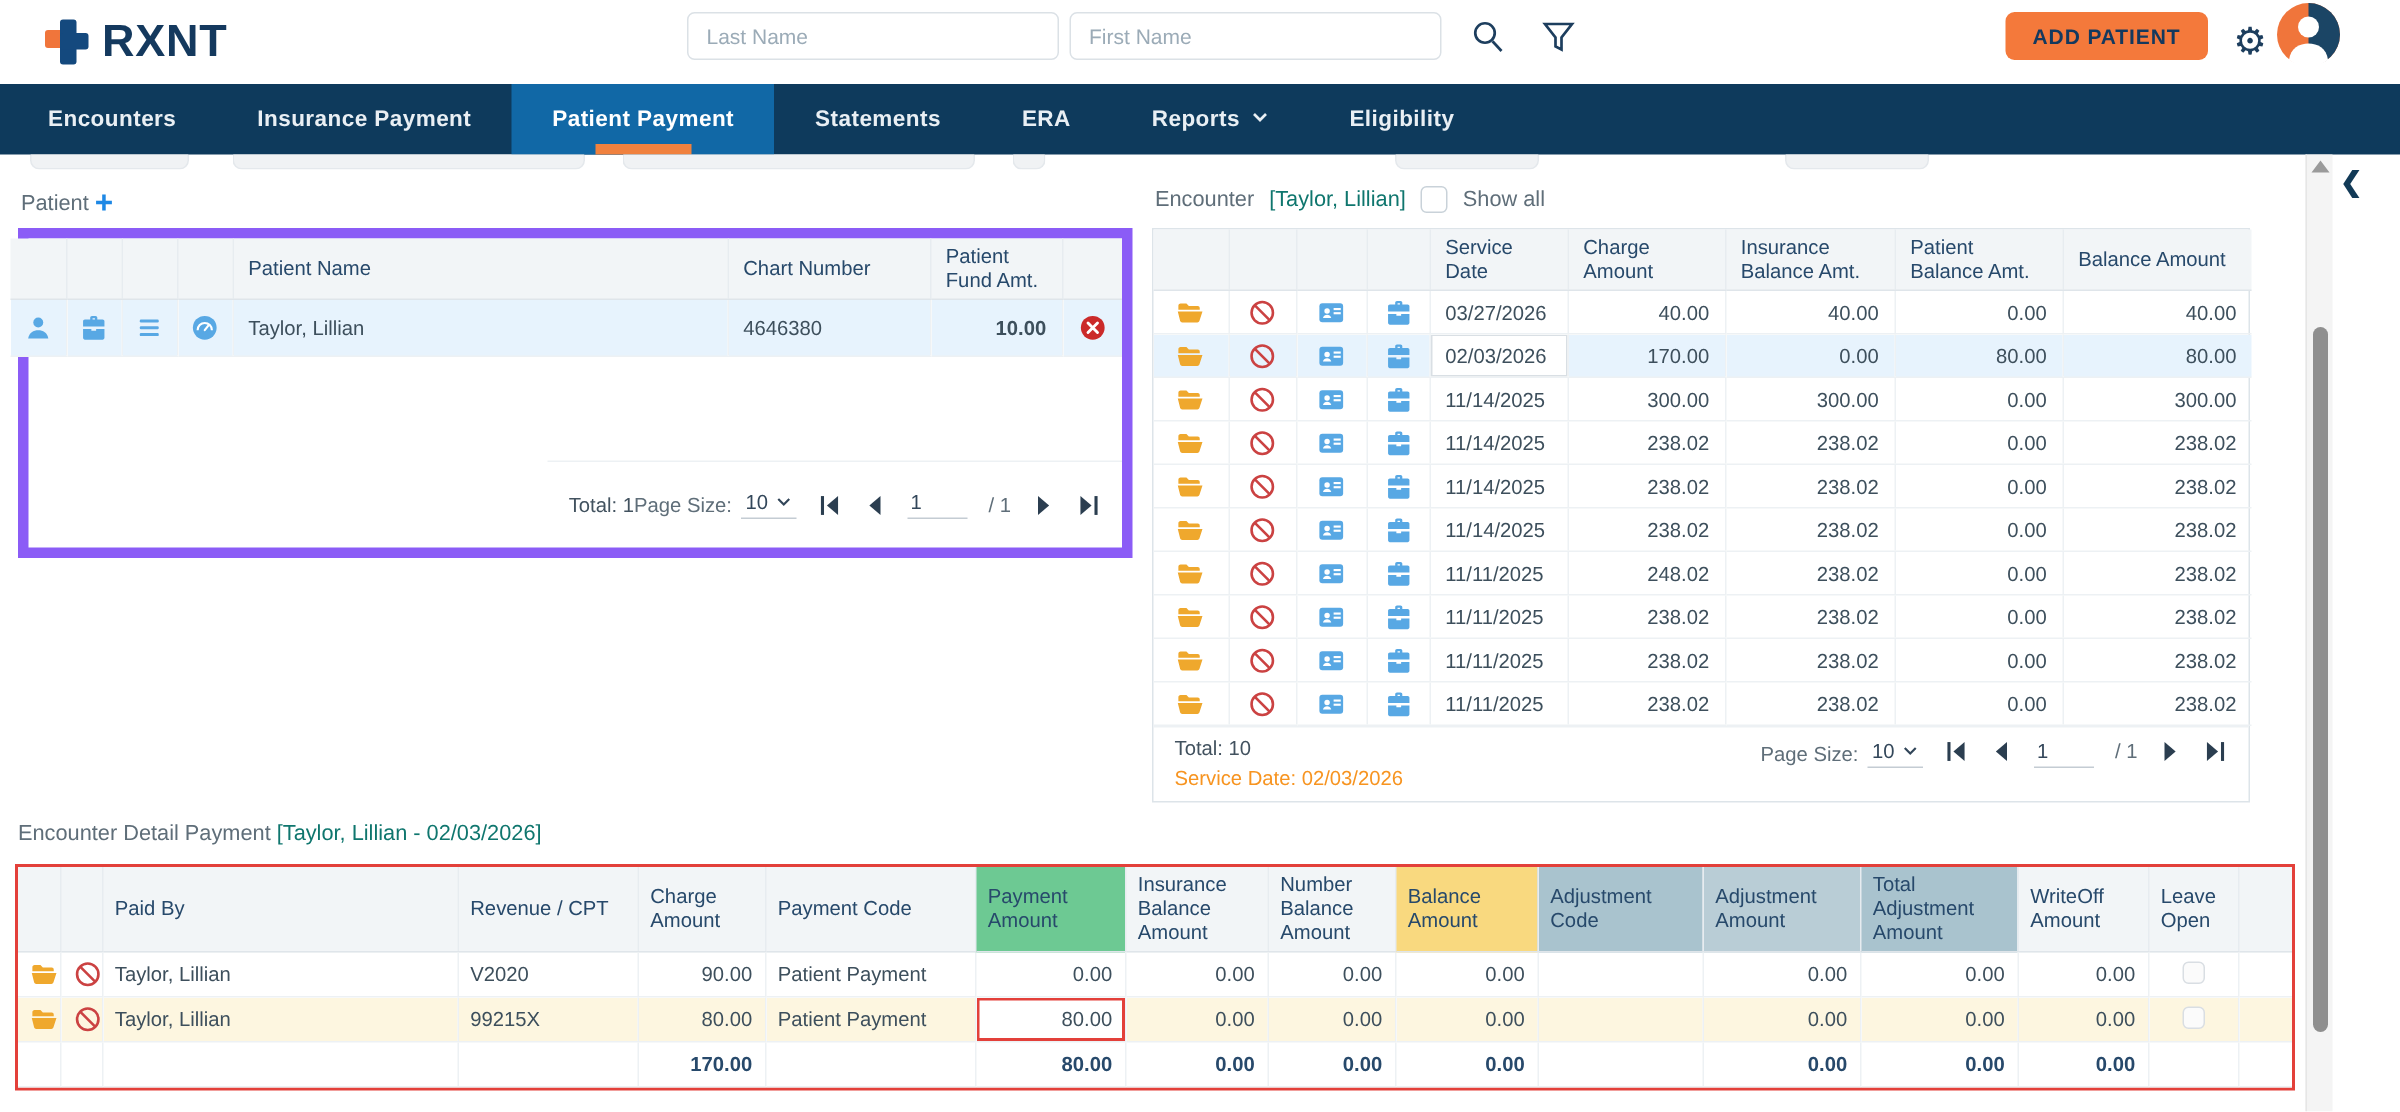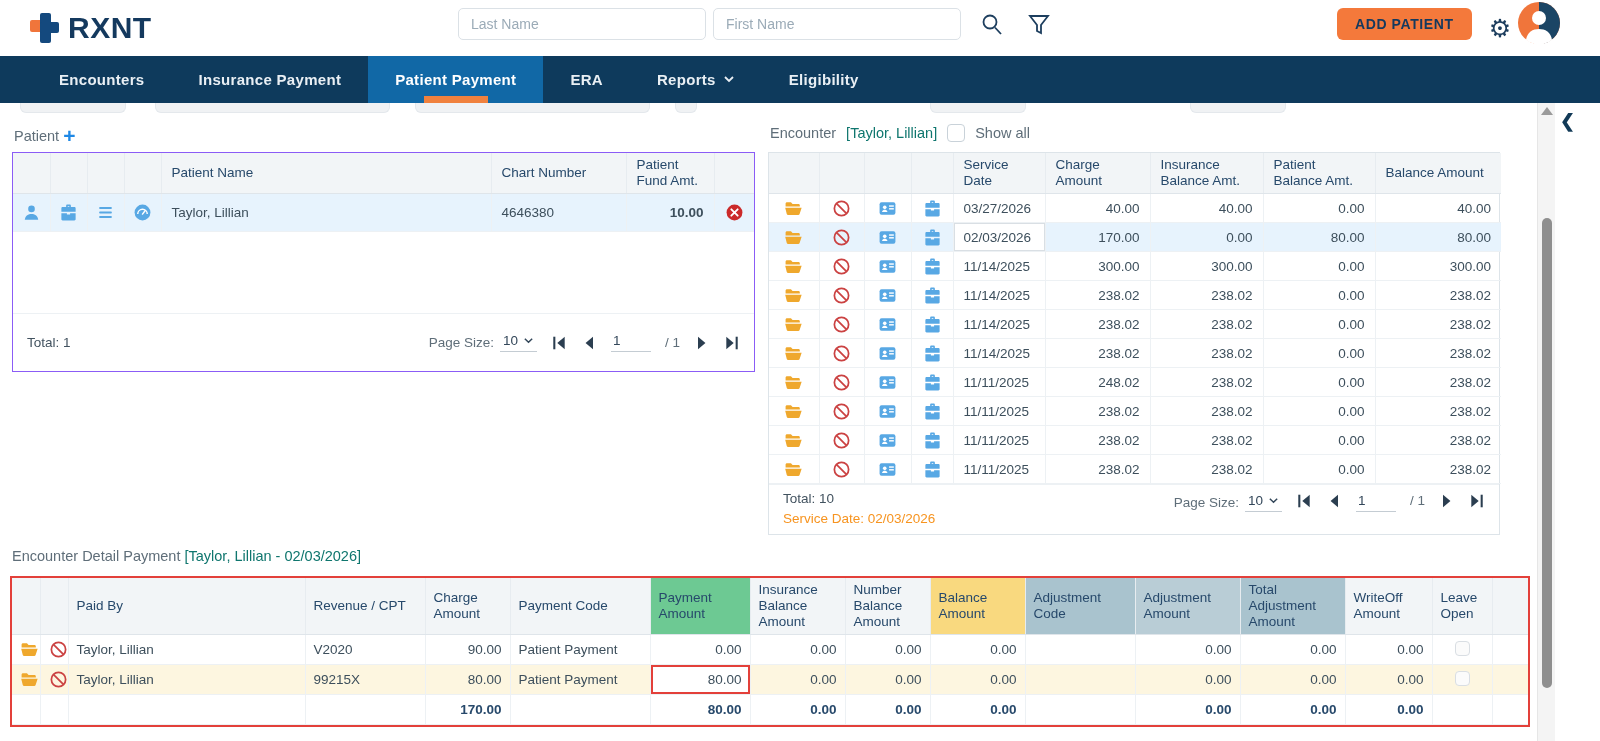--- a/index.html
+++ b/index.html
@@ -23,21 +23,21 @@
   #filterIcon { left:1027px; }
   .add-patient { position:absolute; left:1337px; top:8px; height:32px; padding:0 18px;
     background:#F4793B; border:none; border-radius:6px; color:#14395E; font-weight:bold;
     font-size:14px; letter-spacing:.6px; cursor:pointer; font-family:"Liberation Sans",sans-serif; }
   #gearIcon { position:absolute; left:1486px; top:9px; font-size:25px; line-height:38px;
     color:#1d3e5e; cursor:pointer; width:28px; height:38px; text-align:center; }
   #avatar { position:absolute; left:1518px; top:2px; width:42px; height:42px; cursor:pointer; }
 
   
   .navbar { position:absolute; left:0; top:56px; width:1600px; height:47px; background:#0E3A5C;
-    display:flex; align-items:stretch; padding-left:32px; }
+    display:flex; align-items:stretch; padding-left:5px; }
   .nav-item { position:relative; display:flex; align-items:center; gap:7px; padding:0 27px;
     color:#e9eff4; font-size:15px; font-weight:bold; letter-spacing:.3px; cursor:pointer; }
   .nav-item.active { background:#1168A6; color:#fff; }
   .nav-item.active::after { content:""; position:absolute; left:50%; bottom:0; width:64px;
     height:7px; background:#F0813E; transform:translateX(-50%); }
   .nav-caret svg { width:12px; height:12px; }
 
   
   .cutoff { position:absolute; top:103px; height:10px; background:#f0f2f4;
     border:1px solid #e4e8ec; border-top:none; border-radius:0 0 6px 6px; }
@@ -52,21 +52,21 @@
   td { padding:4px 10px; border-left:1px solid #edf1f4; border-bottom:1px solid #edf1f4;
     color:#3d4f5c; vertical-align:middle; white-space:nowrap; overflow:hidden; }
   th:first-child, td:first-child { border-left:none; }
   .tr { text-align:right; } .tl { text-align:left; }
   .icon-cell { text-align:center; padding:2px 4px; }
   .icon-cell svg { width:19px; height:19px; vertical-align:middle; }
   .ic-blue { color:#58A8E4; } .ic-folder { color:#EFA82D; } .ic-red { color:#CB4242; }
 
   
   .patient-panel { position:absolute; left:12px; top:152px; width:743px; height:220px;
-    border:1px solid #8b5cf6; background:#fff; display:flex; flex-direction:column; }
+    border:7px solid #8b5cf6; background:#fff; display:flex; flex-direction:column;align-items:flex-end; }
   .patient-panel thead th { height:38px; }
   .patient-panel tbody td { height:38px; background:#e7f3fd; }
   .fund-cell { display:flex; align-items:center; justify-content:flex-end; gap:6px;font-weight:bold; }
 
   .panel-footer { margin-top:auto; border-top:1px solid #edf1f4; height:58px; display:flex;
     align-items:center; padding:0 14px; font-size:13.5px; color:#42525f; }
   .pager { margin-left:auto; display:flex; align-items:center; gap:14px; color:#5f6e79; }
   .psize { display:flex; align-items:center; gap:6px; }
   .psize-sel { display:flex; align-items:center; gap:5px; border-bottom:1px solid #c4ccd3;
     padding:0 3px 3px; color:#33475a; cursor:pointer; }
@@ -157,20 +157,23 @@
 
 <div class="navbar" id="mainNav">
     <div class="nav-item">
       <span>Encounters</span>
     </div>
     <div class="nav-item">
       <span>Insurance Payment</span>
     </div>
     <div class="nav-item active">
       <span>Patient Payment</span>
+    </div>
+    <div class="nav-item">
+      <span>Statements</span>
     </div>
     <div class="nav-item">
       <span>ERA</span>
     </div>
     <div class="nav-item">
       <span>Reports</span>
       <span class="nav-caret"><svg viewBox="0 0 12 12" fill="none" stroke="currentColor" stroke-width="1.8">
           <path d="M2 4l4 4 4-4"></path>
         </svg></span>
     </div>

